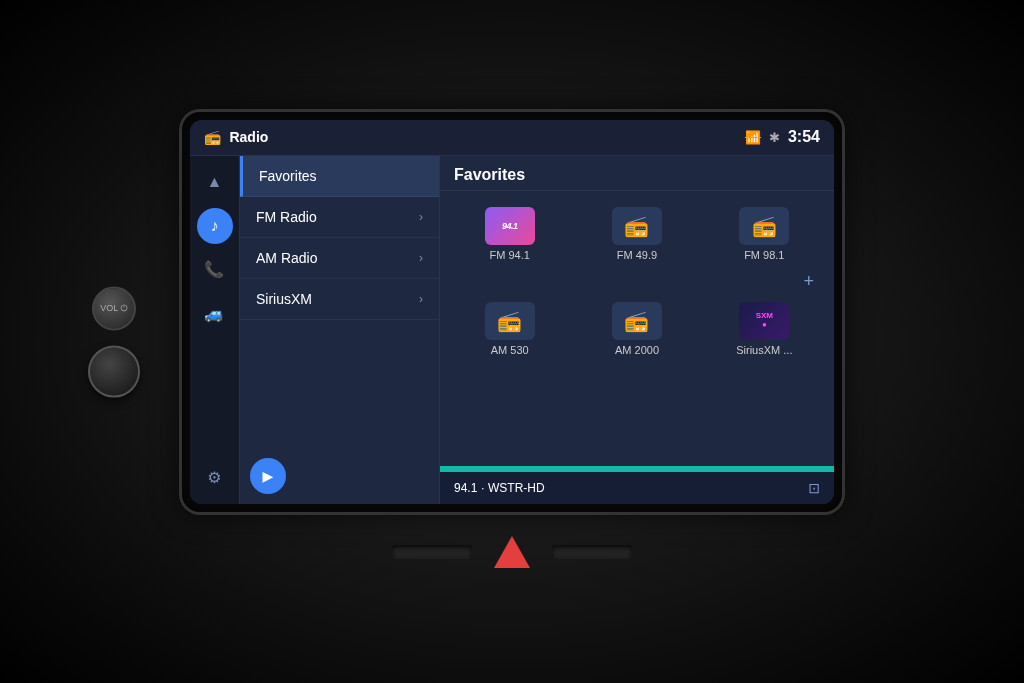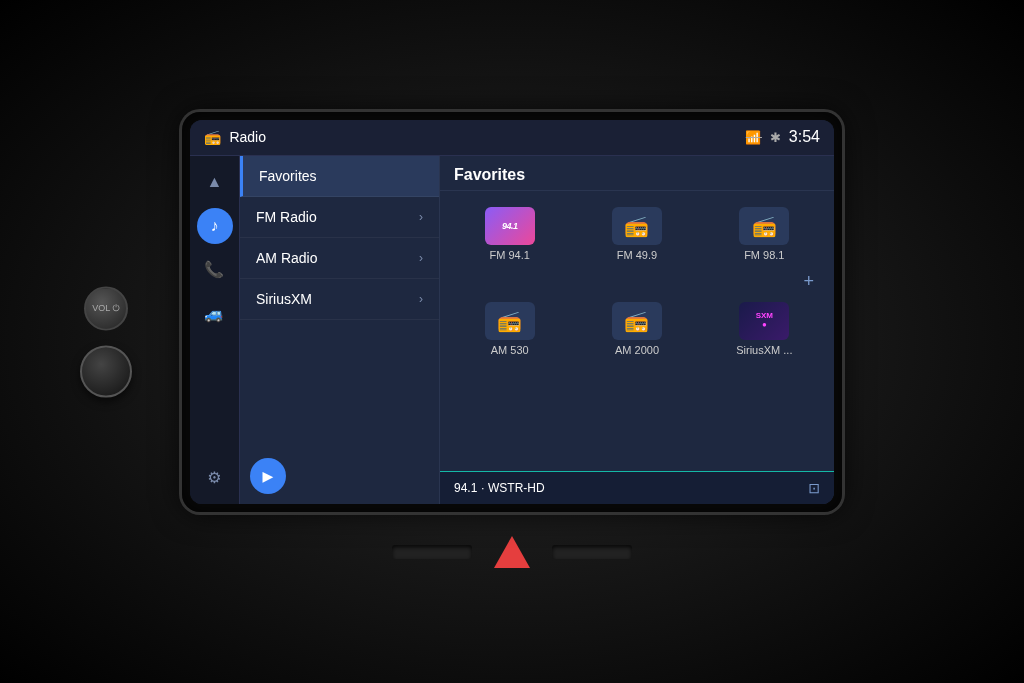--- a/index.html
+++ b/index.html
@@ -72,33 +72,33 @@
     }
 
     .radio-icon-small {
       color: #aaa;
       font-size: 14px;
     }
 
     .screen-title {
       color: #fff;
       font-size: 14px;
-      font-weight: 400;
+      font-weight: 700;
     }
 
     .status-icons {
       display: flex;
       align-items: center;
       gap: 8px;
     }
 
     .status-time {
       color: #fff;
       font-size: 16px;
-      font-weight: normal;
+      font-weight: bold;
     }
 
     .main-content {
       display: flex;
       flex: 1;
       overflow: hidden;
     }
 
     
     .nav-sidebar {
@@ -294,21 +294,21 @@
       padding-right: 10px;
       padding-top: 4px;
     }
 
     .now-playing-bar {
       background: #151e35;
       padding: 8px 14px;
       display: flex;
       align-items: center;
       justify-content: space-between;
-      border-top: 1px solid #14b8a6;
+      border-top: 6px solid #14b8a6;
     }
 
     .now-playing-text {
       color: #fff;
       font-size: 12px;
       font-weight: 500;
     }
 
     .cast-icon {
       color: #7a9acc;
@@ -328,21 +328,21 @@
     .vent-slot {
       width: 80px;
       height: 14px;
       background: #222;
       border-radius: 3px;
       box-shadow: inset 0 2px 4px rgba(0,0,0,0.8);
     }
 
     .vol-knob-area {
       position: absolute;
-      left: 80px;
+      left: 88px;
       top: 50%;
       transform: translateY(-50%);
       display: flex;
       flex-direction: column;
       align-items: center;
       gap: 15px;
     }
 
     .vol-btn {
       width: 44px;

